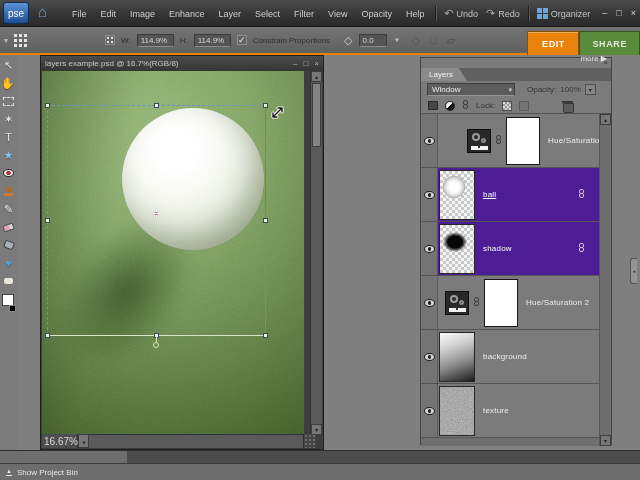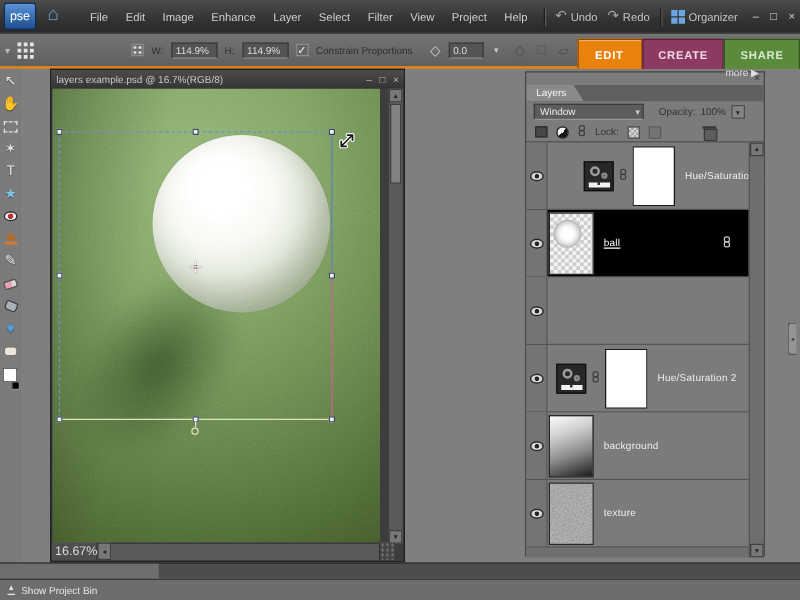--- a/index.html
+++ b/index.html
@@ -148,21 +148,21 @@
     border:1px solid #383838;border-radius:0 0 2px 2px}
   .trash::after{content:"";position:absolute;left:0;top:1px;width:11px;height:2px;background:#383838}
   .pal-list{position:relative;height:333px;background:#6f6f6f;border-top:1px solid #525252;overflow:hidden}
   .pal-scroll{position:absolute;right:0;top:0;bottom:0;width:12px;background:#6e6e6e;border-left:1px solid #565656}
   .layer-row{height:54px;border-bottom:1px solid #555;display:flex;margin-right:12px;background:#7b7b7b}
   .eye-cell{width:17px;flex:none;border-right:1px solid #5a5a5a;background:#747474;
     display:flex;align-items:center;justify-content:center}
   .eye{width:11px;height:8px;border:1px solid #222;border-radius:50%;
     background:radial-gradient(circle at 50% 50%,#222 0 1.5px,#d4d4d4 2px)}
   .row-main{flex:1;display:flex;align-items:center;gap:4px;padding-left:1px;color:#ededed;min-width:0}
-  .layer-row.selected .row-main{background:#000000;color:#fff}
+  .layer-row.selected .row-main{background:#4c1d95;color:#fff}
   .layer-row.selected .chain i{border-color:#c9c9c9}
   .img-thumb{width:36px;height:50px;border:1px solid #262626;flex:none;position:relative;overflow:hidden;
     background-color:#f4f4f4;
     background-image:linear-gradient(45deg,#c9c9c9 25%,transparent 25% 75%,#c9c9c9 75%),
                      linear-gradient(45deg,#c9c9c9 25%,#f4f4f4 25% 75%,#c9c9c9 75%);
     background-position:0 0,3px 3px;background-size:6px 6px}
   .thumb-ball{background-image:radial-gradient(circle at 14px 16px,#fff 0 4px,#f0f0f0 7px,#c9c9c9 10px,#b2b2b2 10.8px,transparent 11.5px),
     linear-gradient(45deg,#c9c9c9 25%,transparent 25% 75%,#c9c9c9 75%),
     linear-gradient(45deg,#c9c9c9 25%,#f4f4f4 25% 75%,#c9c9c9 75%);
     background-position:0 0,0 0,3px 3px;background-size:auto,6px 6px,6px 6px}
@@ -202,21 +202,21 @@
   <span class="home-ico">⌂</span>
   <div class="menu-items">
       <span class="menu-item">File</span>
       <span class="menu-item">Edit</span>
       <span class="menu-item">Image</span>
       <span class="menu-item">Enhance</span>
       <span class="menu-item">Layer</span>
       <span class="menu-item">Select</span>
       <span class="menu-item">Filter</span>
       <span class="menu-item">View</span>
-      <span class="menu-item">Project</span>
+      <span class="menu-item">Opacity</span>
       <span class="menu-item">Help</span>
     </div>
   <div class="mb-right">
     <span class="mb-div"></span>
     <span class="mb-btn">
       <span class="aro">↶</span>
       <span>Undo</span>
     </span>
     <span class="mb-btn">
       <span class="aro">↷</span>
@@ -248,21 +248,20 @@
     <span class="opt-lab">Constrain Proportions</span>
     <span class="gray-ico" style="color:#cfcfcf;margin-left:8px">◇</span>
     <span class="opt-field angle-field">0.0</span>
     <span class="dd-btn">▾</span>
     <span class="gray-ico">◇</span>
     <span class="gray-ico">□</span>
     <span class="gray-ico">▱</span>
   </div>
   <div class="tabs">
       <div class="tab active" style="background: linear-gradient(rgb(232, 130, 12), rgb(232, 130, 12)) rgb(232, 130, 12); color: rgb(255, 255, 255);">EDIT</div>
-      <div class="tab" style="background: linear-gradient(rgb(141, 58, 99), rgb(141, 58, 99)) rgb(141, 58, 99); color: rgb(240, 217, 228);">CREATE</div>
       <div class="tab" style="background: linear-gradient(rgb(90, 138, 60), rgb(90, 138, 60)) rgb(90, 138, 60); color: rgb(220, 234, 209);">SHARE</div>
     </div>
 </div>
 
 <div class="toolcol">
     <div class="tool">
       <span class="tg">↖</span>
     </div>
     <div class="tool">
       <span class="tg">✋</span>
@@ -424,20 +423,28 @@
           <span class="chain linked">
             <i></i>
             <i></i>
           </span>
         </div>
       </div>
       <div class="layer-row selected">
         <div class="eye-cell">
           <span class="eye"></span>
         </div>
+        <div class="row-main">
+          <div class="img-thumb thumb-shadow"></div>
+          <span class="layer-label">shadow</span>
+          <span class="chain linked">
+            <i></i>
+            <i></i>
+          </span>
+        </div>
       </div>
       <div class="layer-row">
         <div class="eye-cell">
           <span class="eye"></span>
         </div>
         <div class="row-main">
           <div class="adj-thumb">
             <span class="g1"></span>
             <span class="g2"></span>
             <span class="sl"></span>

